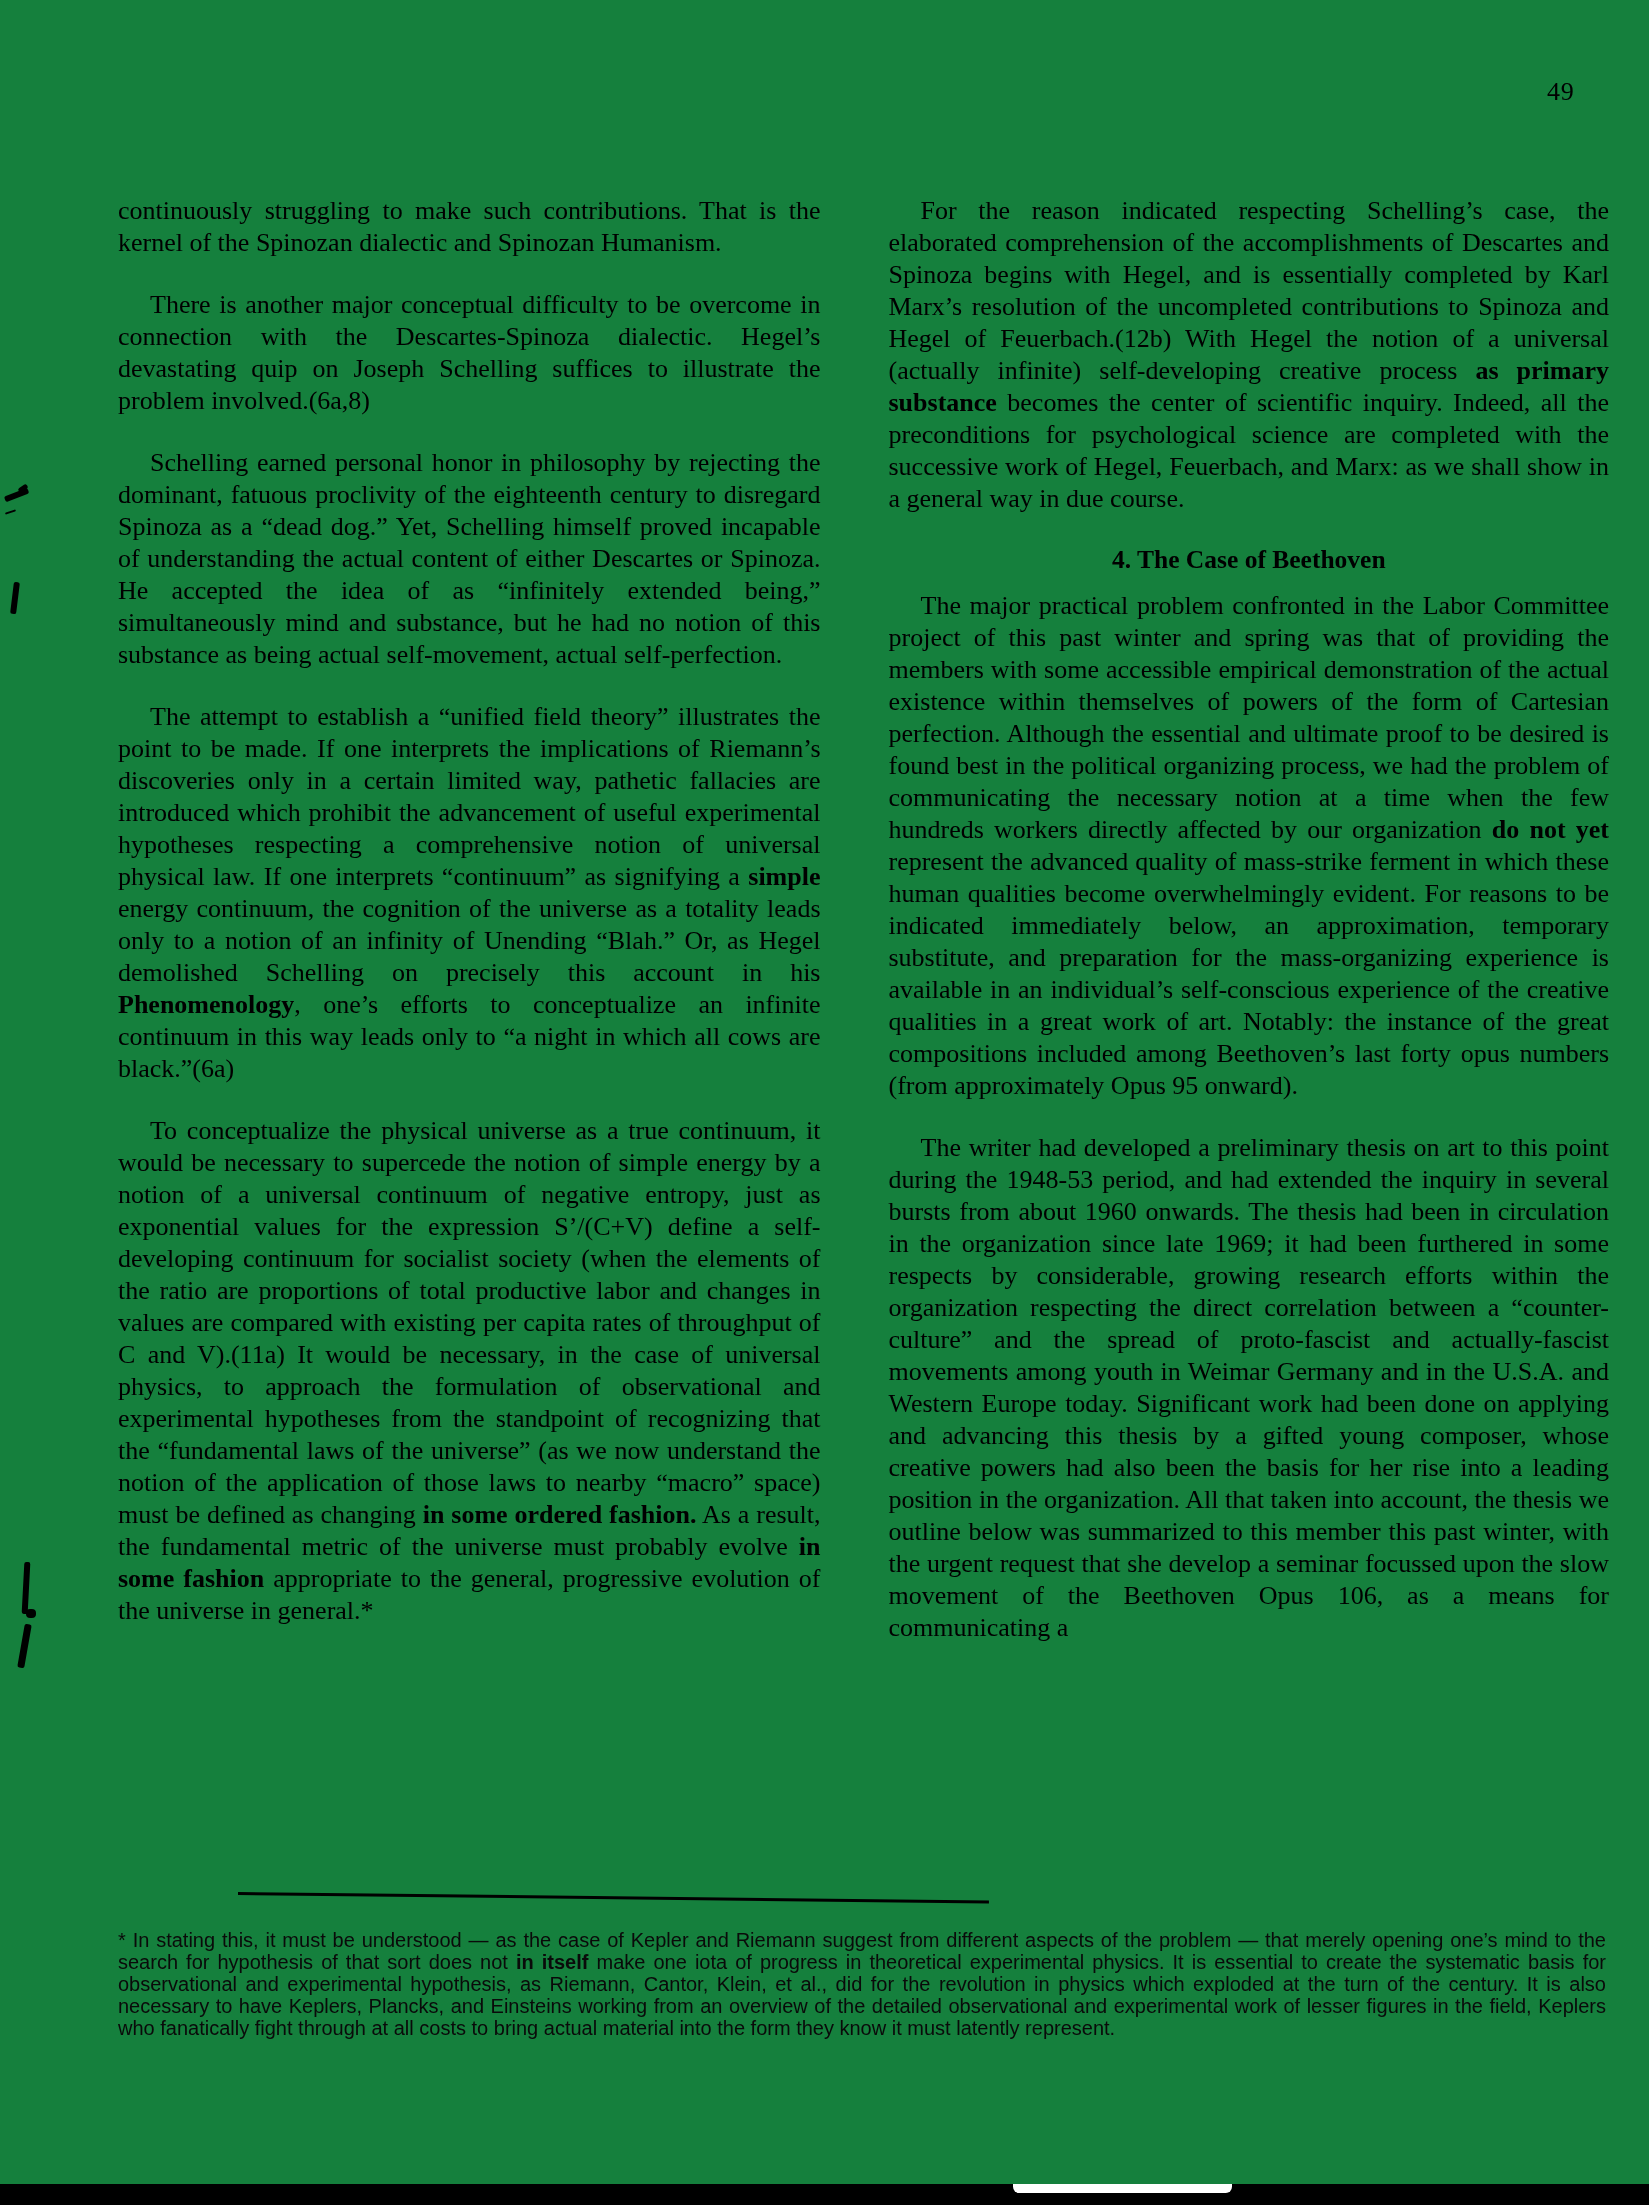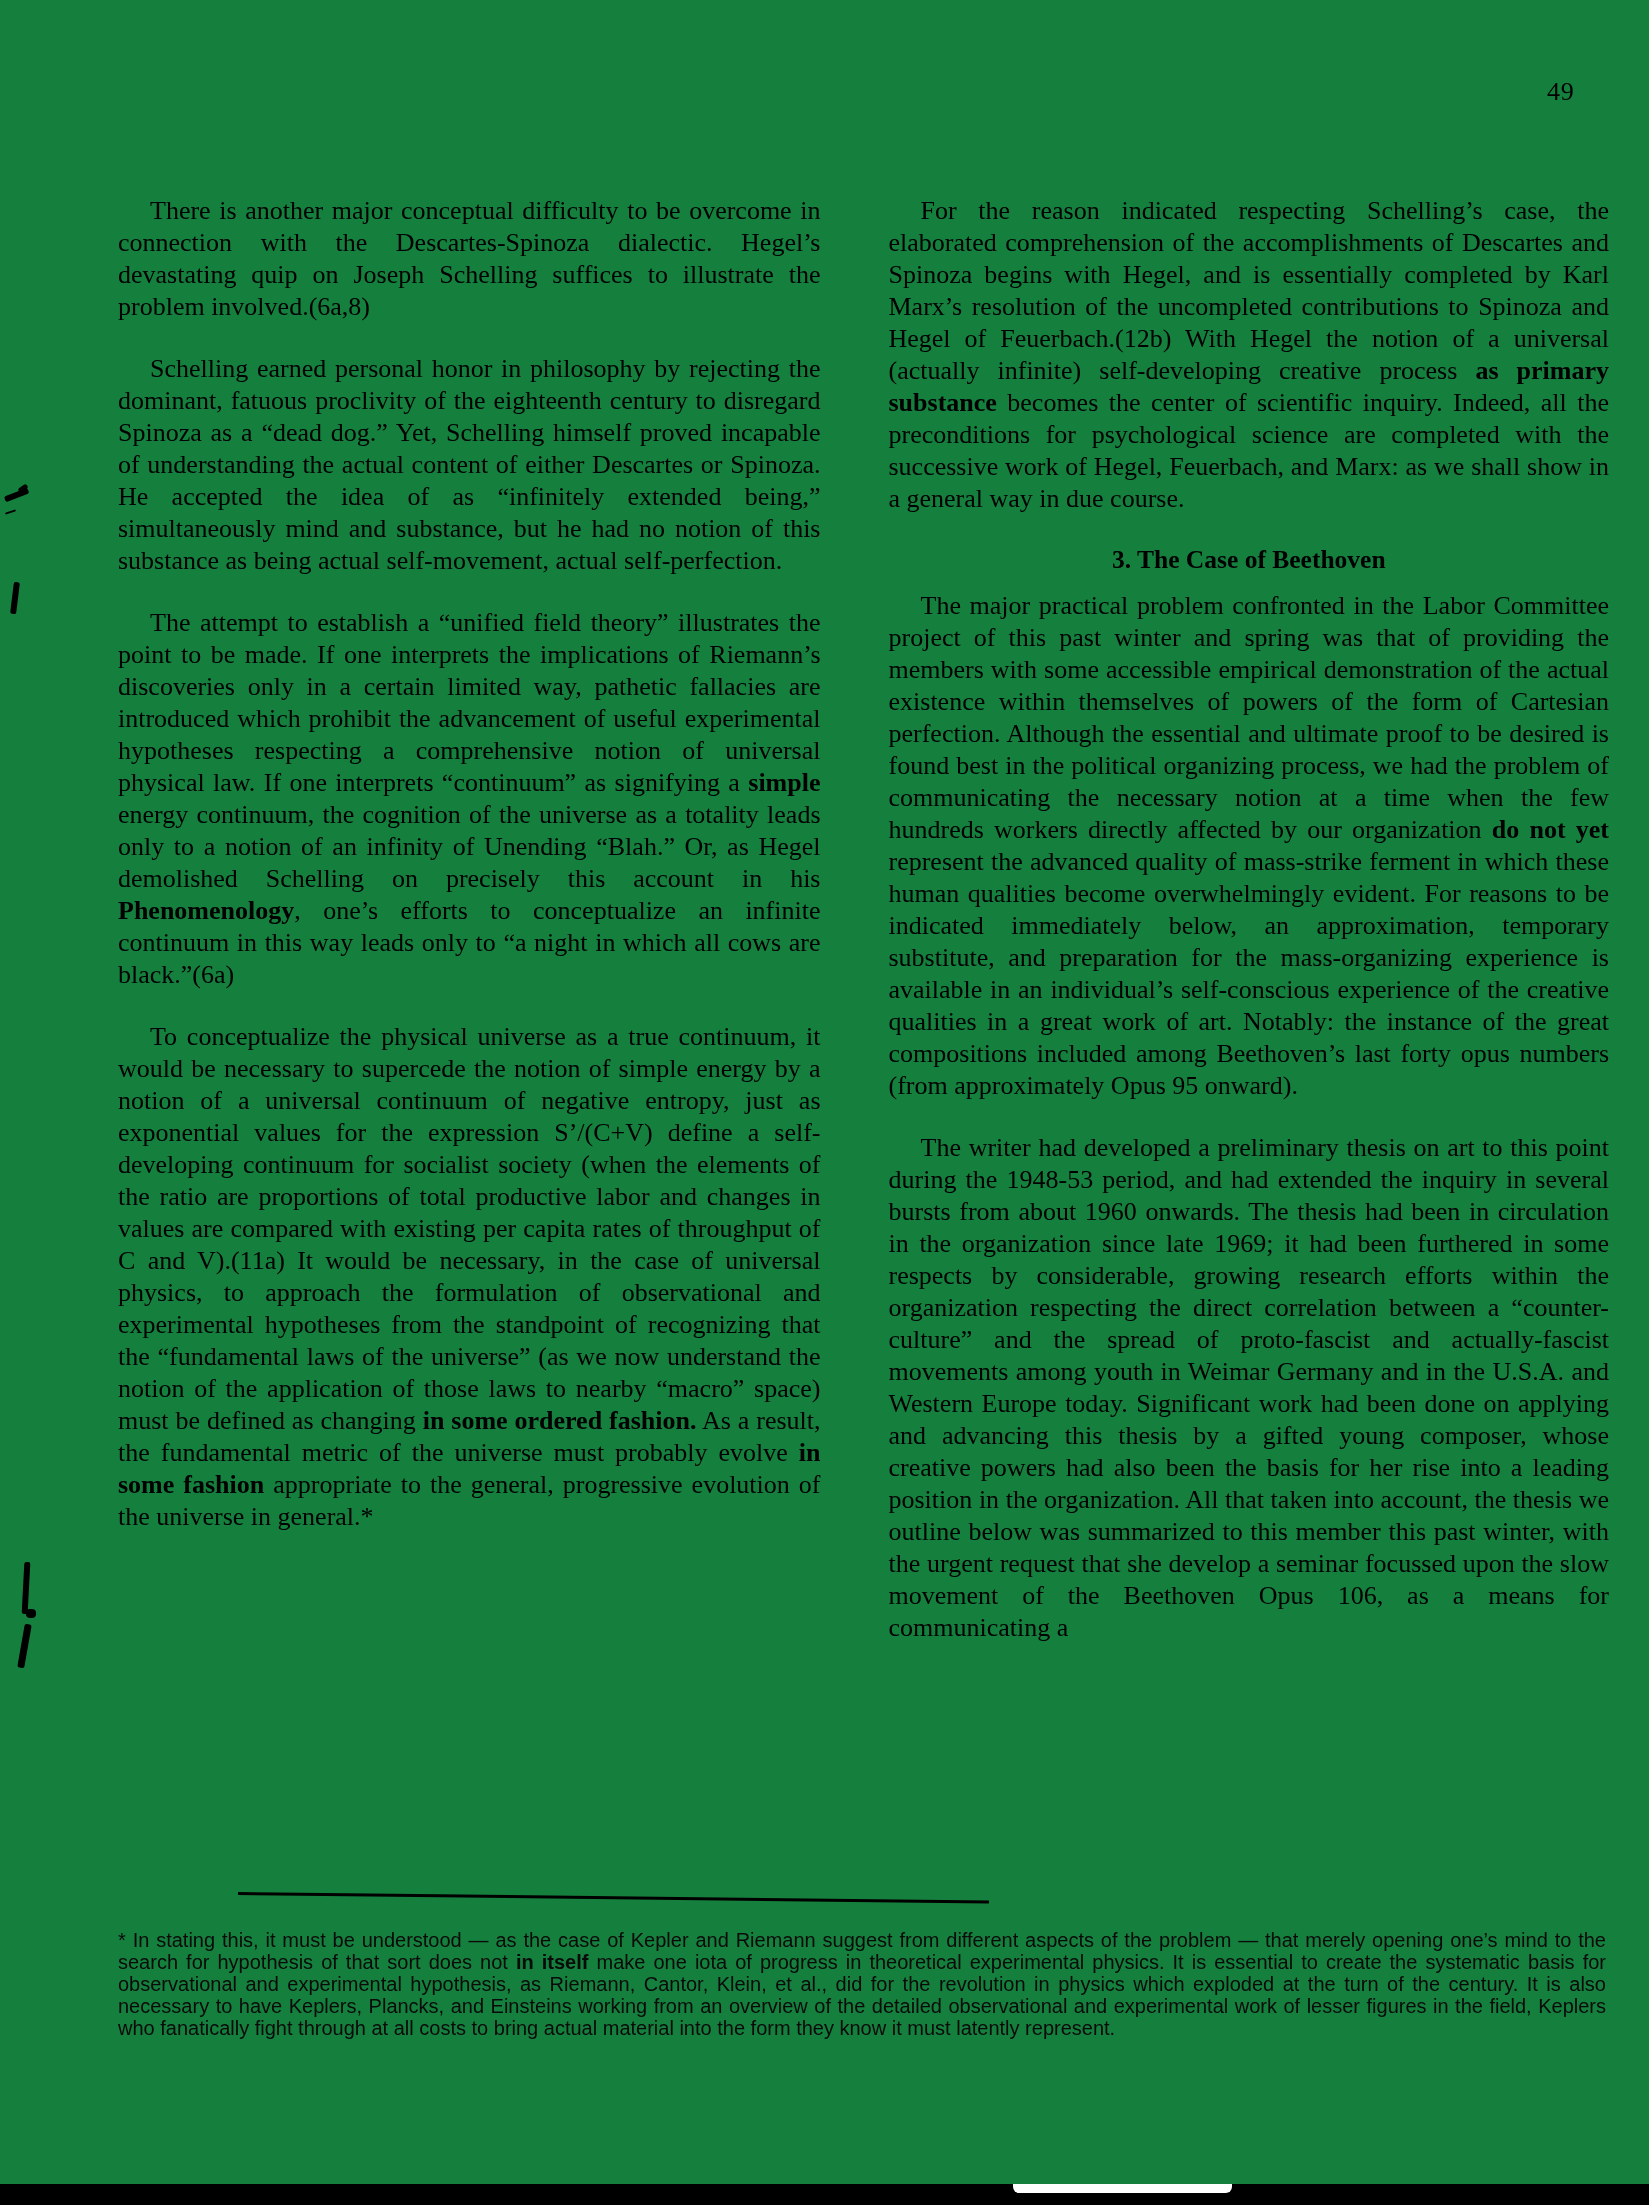--- a/index.html
+++ b/index.html
@@ -105,28 +105,29 @@
   <div class="pen pen-scribble-a"></div>
   <div class="pen pen-scribble-b"></div>
   <div class="pen pen-scribble-c"></div>
   <div class="pen pen-stroke-1"></div>
   <div class="pen pen-stroke-2"></div>
   <div class="pen pen-blob"></div>
   <div class="pen pen-stroke-3"></div>
 
   <div class="columns">
     <div class="col col-left" id="col-left">
+        <p><span>continuously struggling to make such contributions. That is the kernel of the Spinozan dialectic and Spinozan Humanism.</span></p>
         <p class="indent"><span>There is another major conceptual difficulty to be overcome in connection with the Descartes-Spinoza dialectic. Hegel’s devastating quip on Joseph Schelling suffices to illustrate the problem involved.(6a,8)</span></p>
         <p class="indent"><span>Schelling earned personal honor in philosophy by rejecting the dominant, fatuous proclivity of the eighteenth century to disregard Spinoza as a “dead dog.” Yet, Schelling himself proved incapable of understanding the actual content of either Descartes or Spinoza. He accepted the idea of as “infinitely extended being,” simultaneously mind and substance, but he had no notion of this substance as being actual self-movement, actual self-perfection.</span></p>
         <p class="indent"><span>The attempt to establish a “unified field theory” illustrates the point to be made. If one interprets the implications of Riemann’s discoveries only in a certain limited way, pathetic fallacies are introduced which prohibit the advancement of useful experimental hypotheses respecting a comprehensive notion of universal physical law. If one interprets “continuum” as signifying a </span><span class="bold-seg">simple</span><span> energy continuum, the cognition of the universe as a totality leads only to a notion of an infinity of Unending “Blah.” Or, as Hegel demolished Schelling on precisely this account in his </span><span class="bold-seg">Phenomenology</span><span>, one’s efforts to conceptualize an infinite continuum in this way leads only to “a night in which all cows are black.”(6a)</span></p>
         <p class="indent"><span>To conceptualize the physical universe as a true continuum, it would be necessary to supercede the notion of simple energy by a notion of a universal continuum of negative entropy, just as exponential values for the expression S’/(C+V) define a self-developing continuum for socialist society (when the elements of the ratio are proportions of total productive labor and changes in values are compared with existing per capita rates of throughput of C and V).(11a) It would be necessary, in the case of universal physics, to approach the formulation of observational and experimental hypotheses from the standpoint of recognizing that the “fundamental laws of the universe” (as we now understand the notion of the application of those laws to nearby “macro” space) must be defined as changing </span><span class="bold-seg">in some ordered fashion.</span><span> As a result, the fundamental metric of the universe must probably evolve </span><span class="bold-seg">in some fashion</span><span> appropriate to the general, progressive evolution of the universe in general.*</span></p>
       </div>
     <div class="col col-right" id="col-right">
         <p class="indent"><span>For the reason indicated respecting Schelling’s case, the elaborated comprehension of the accomplishments of Descartes and Spinoza begins with Hegel, and is essentially completed by Karl Marx’s resolution of the uncompleted contributions to Spinoza and Hegel of Feuerbach.(12b) With Hegel the notion of a universal (actually infinite) self-developing creative process </span><span class="bold-seg">as primary substance</span><span> becomes the center of scientific inquiry. Indeed, all the preconditions for psychological science are completed with the successive work of Hegel, Feuerbach, and Marx: as we shall show in a general way in due course.</span></p>
-        <h3>3. The Case of Beethoven</h3>
+        <h3>4. The Case of Beethoven</h3>
         <p class="indent"><span>The major practical problem confronted in the Labor Committee project of this past winter and spring was that of providing the members with some accessible empirical demonstration of the actual existence within themselves of powers of the form of Cartesian perfection. Although the essential and ultimate proof to be desired is found best in the political organizing process, we had the problem of communicating the necessary notion at a time when the few hundreds workers directly affected by our organization </span><span class="bold-seg">do not yet</span><span> represent the advanced quality of mass-strike ferment in which these human qualities become overwhelmingly evident. For reasons to be indicated immediately below, an approximation, temporary substitute, and preparation for the mass-organizing experience is available in an individual’s self-conscious experience of the creative qualities in a great work of art. Notably: the instance of the great compositions included among Beethoven’s last forty opus numbers (from approximately Opus 95 onward).</span></p>
         <p class="indent"><span>The writer had developed a preliminary thesis on art to this point during the 1948-53 period, and had extended the inquiry in several bursts from about 1960 onwards. The thesis had been in circulation in the organization since late 1969; it had been furthered in some respects by considerable, growing research efforts within the organization respecting the direct correlation between a “counter-culture” and the spread of proto-fascist and actually-fascist movements among youth in Weimar Germany and in the U.S.A. and Western Europe today. Significant work had been done on applying and advancing this thesis by a gifted young composer, whose creative powers had also been the basis for her rise into a leading position in the organization. All that taken into account, the thesis we outline below was summarized to this member this past winter, with the urgent request that she develop a seminar focussed upon the slow movement of the Beethoven Opus 106, as a means for communicating a</span></p>
       </div>
   </div>
 
   <div class="footnote-rule"></div>
 
   <div class="footnote" id="footnote"><span>* In stating this, it must be understood — as the case of Kepler and Riemann suggest from different aspects of the problem — that merely opening one’s mind to the search for hypothesis of that sort does not </span><span class="bold-seg">in itself</span><span> make one iota of progress in theoretical experimental physics. It is essential to create the systematic basis for observational and experimental hypothesis, as Riemann, Cantor, Klein, et al., did for the revolution in physics which exploded at the turn of the century. It is also necessary to have Keplers, Plancks, and Einsteins working from an overview of the detailed observational and experimental work of lesser figures in the field, Keplers who fanatically fight through at all costs to bring actual material into the form they know it must latently represent.</span></div>
 
   <div class="scan-bar"></div>

